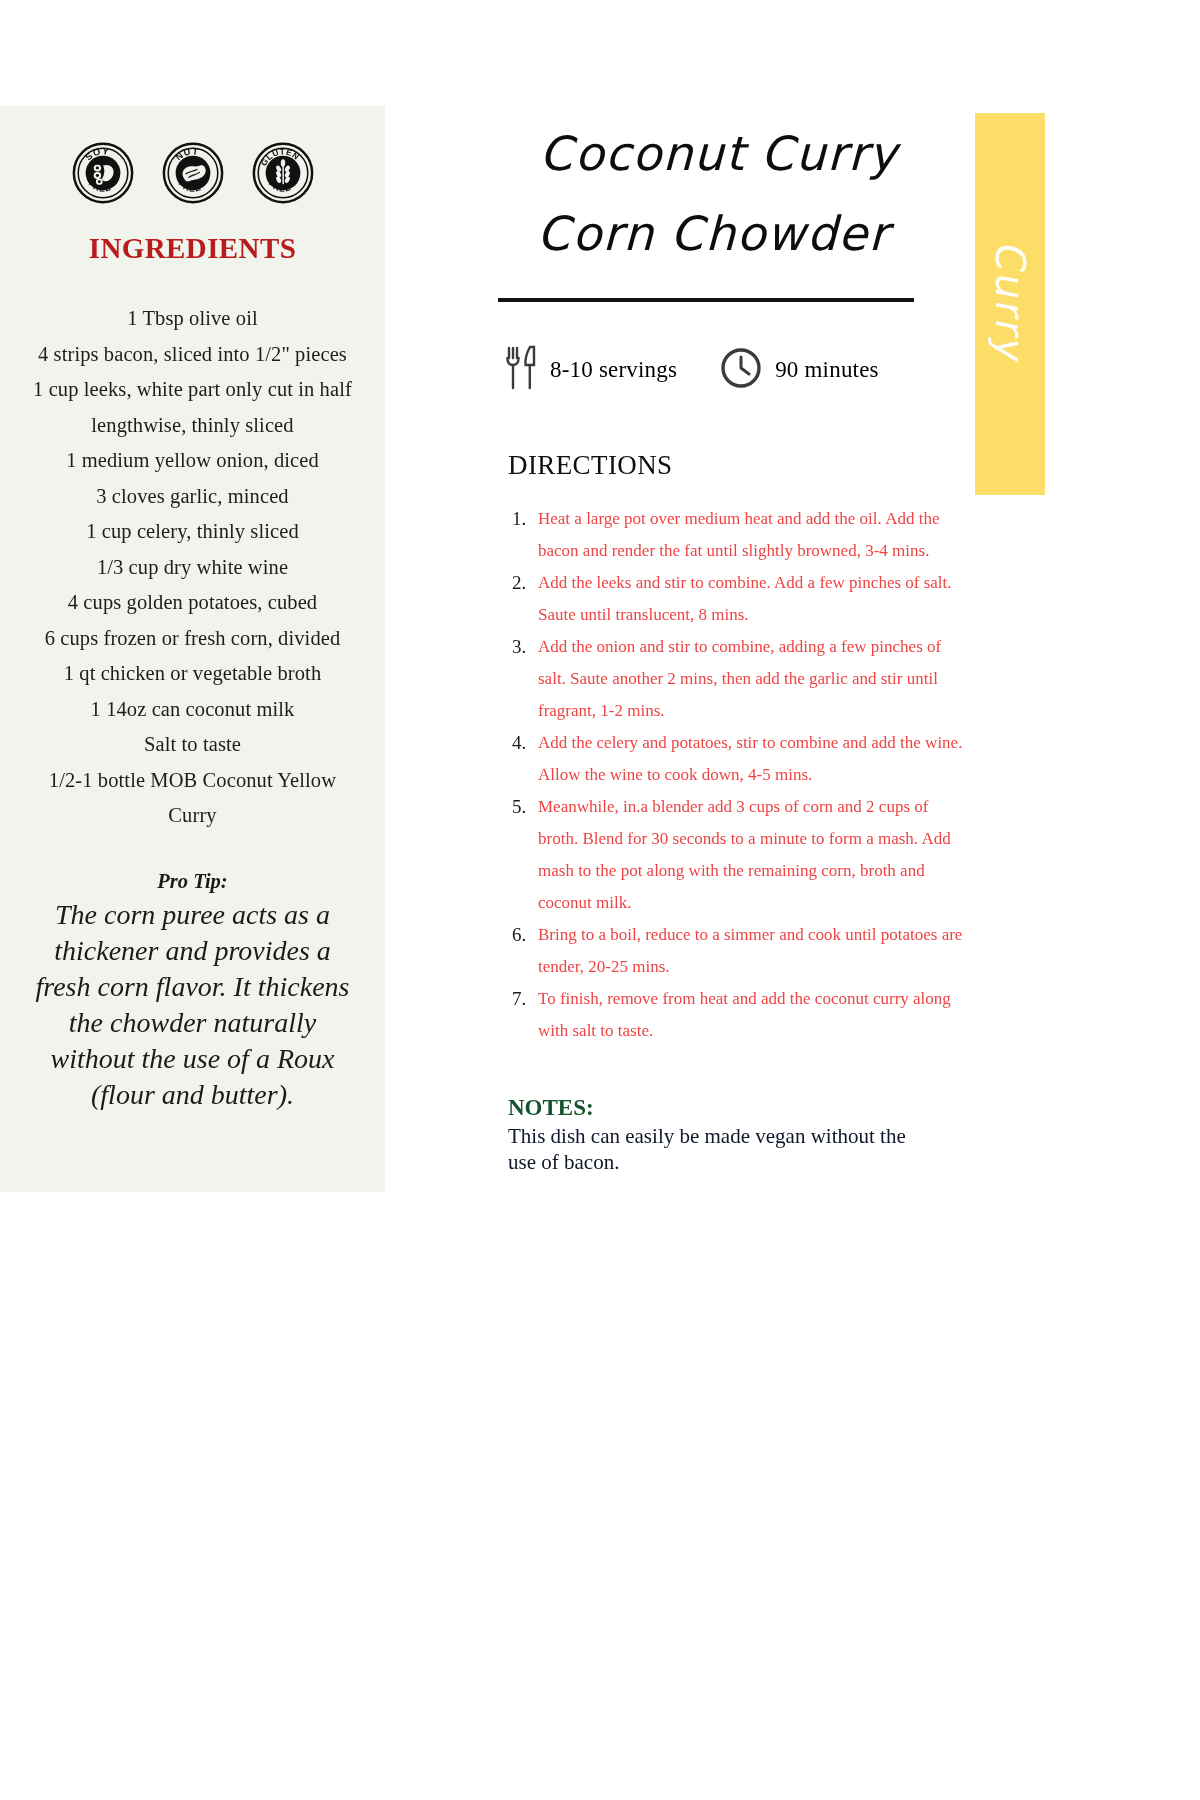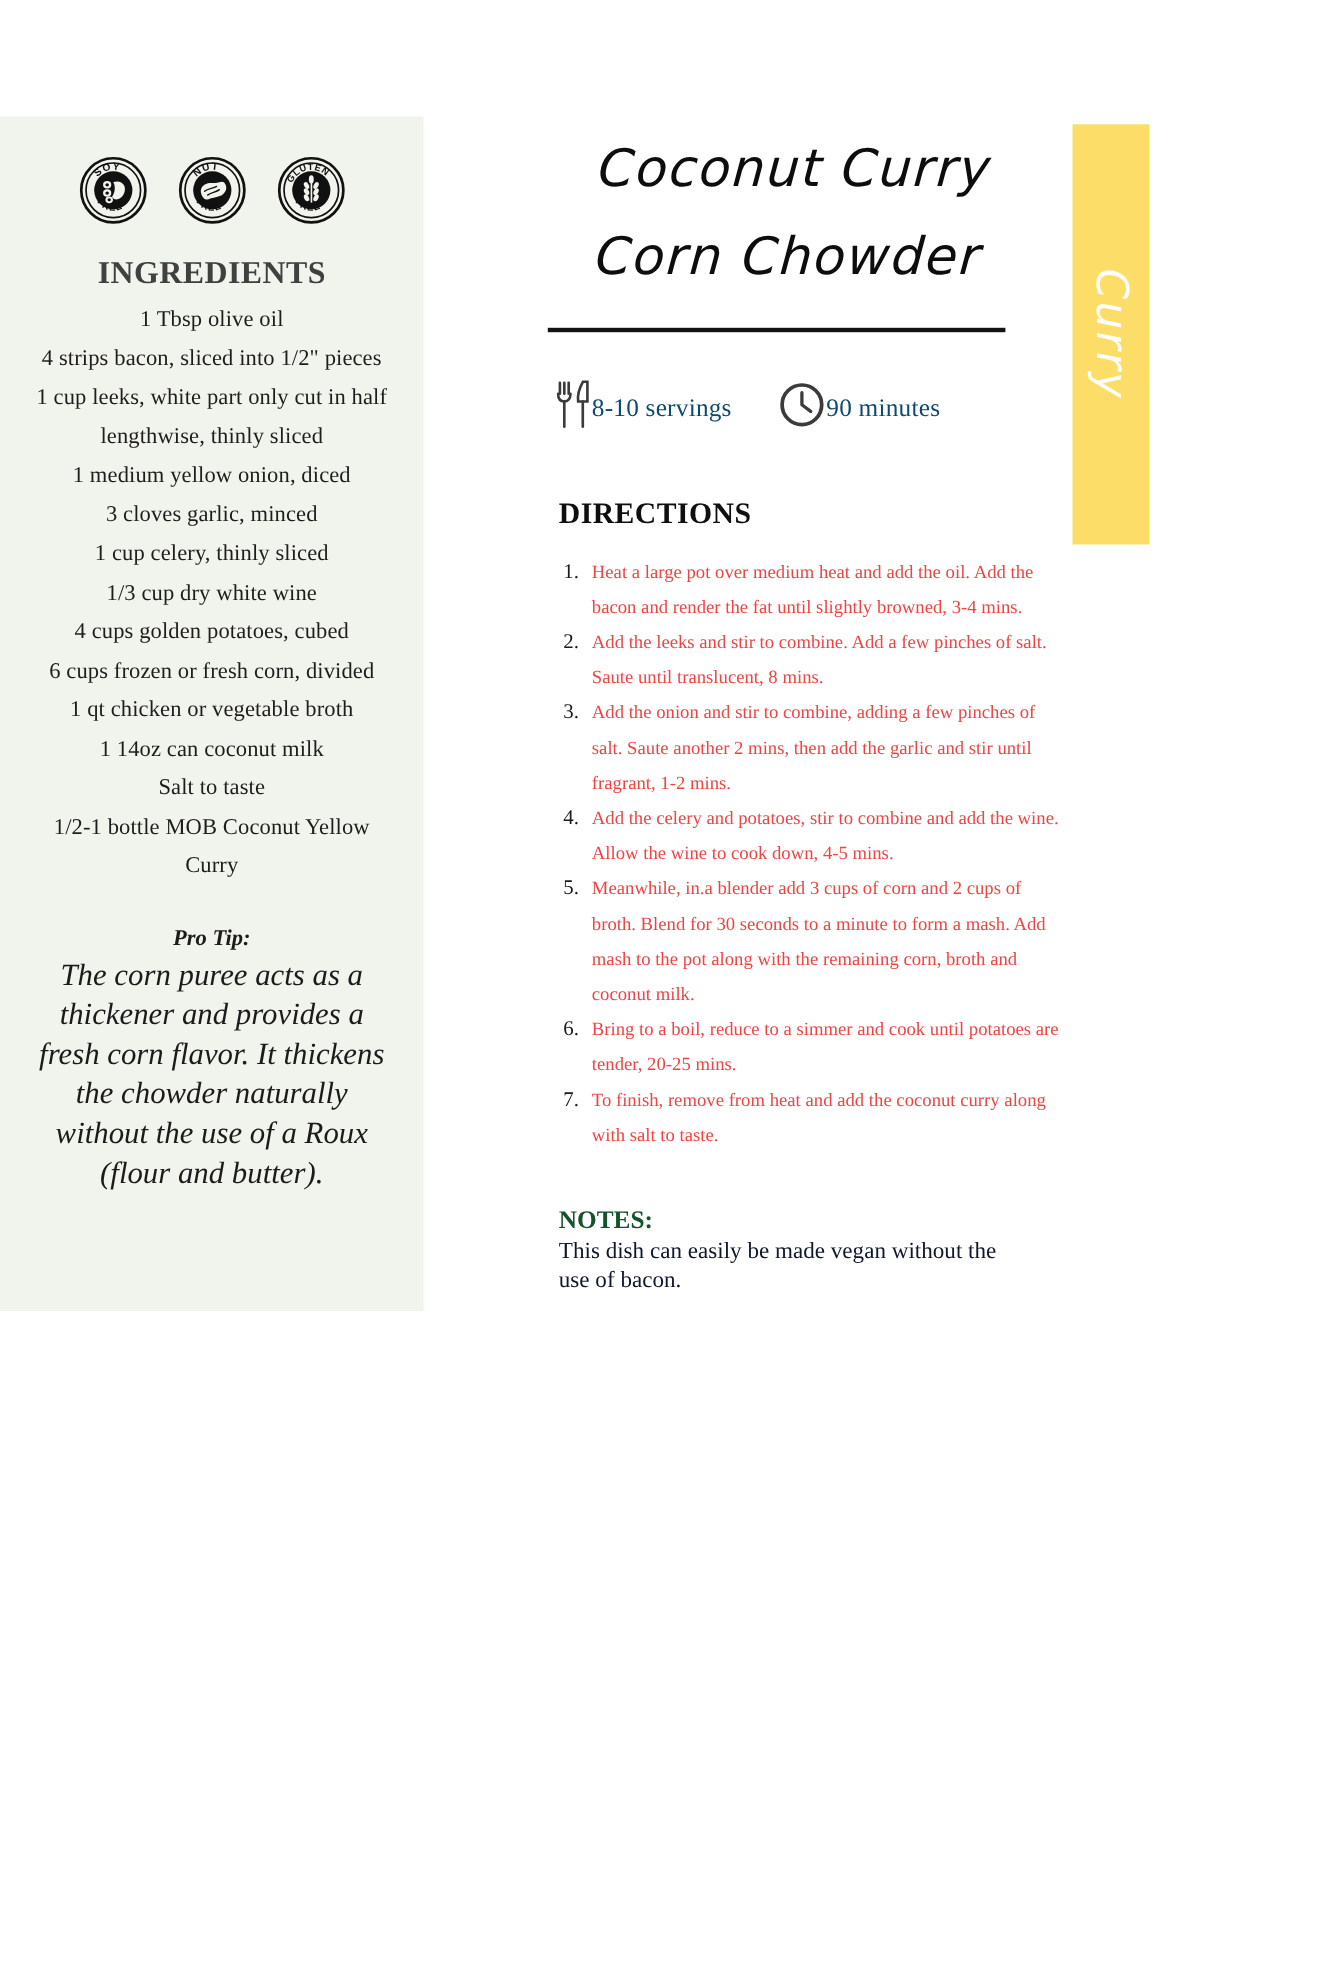--- a/index.html
+++ b/index.html
@@ -40,22 +40,22 @@
     height: 62px;
     position: relative;
   }
   .badge svg { display: block; width: 62px; height: 62px; }
 
   .section-heading {
     text-align: center;
     font-weight: bold;
     font-size: 29px;
     letter-spacing: 0.4px;
-    margin: 0 0 8px 0;
-    color: #404040;
+    margin: 0 0 36px 0;
+    color: #b91c1c;
   }
 
   #ingredient-list {
     list-style: none;
     margin: 0;
     padding: 0;
     text-align: center;
   }
   #ingredient-list li {
     font-size: 20.5px;
@@ -114,28 +114,28 @@
     align-items: center;
     margin: 42px 0 0 34px;
   }
   .meta-item {
     display: flex;
     align-items: center;
   }
   .meta-icon { display: block; }
   .meta-text {
     font-size: 23px;
-    margin-left: 0;
-    color: #0c4a6e;
+    margin-left: 12px;
+    color: #000000;
     letter-spacing: 0.2px;
   }
   #meta-spacer { width: 42px; }
 
   #directions-heading {
-    font-weight: bold;
+    font-weight: normal;
     font-size: 27px;
     letter-spacing: 0.4px;
     margin: 54px 0 22px 38px;
     color: #0f0f0f;
   }
 
   #directions-list {
     margin: 0 0 0 18px;
     padding: 0 0 0 24px;
     list-style: none;

